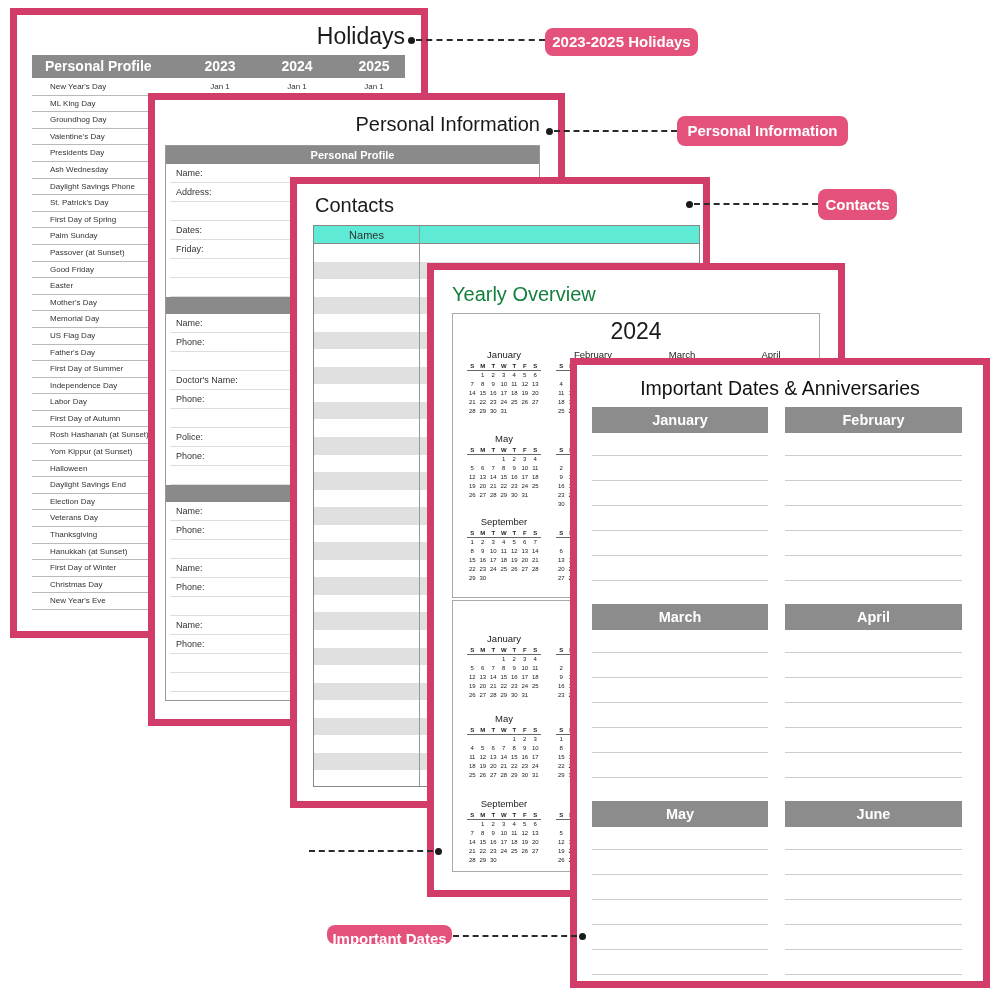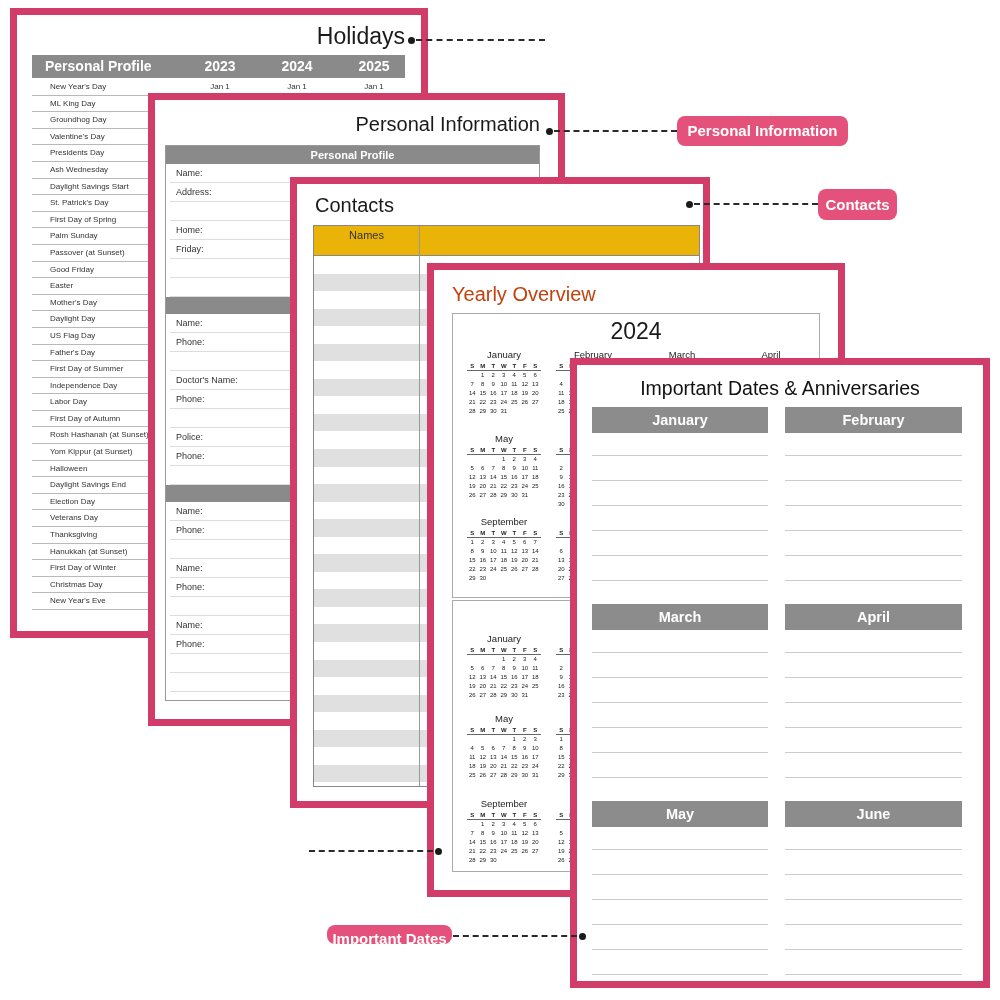--- a/index.html
+++ b/index.html
@@ -33,29 +33,29 @@
   .p2-title { position:absolute; top:13px; right:18px; font-size:20px; color:#1a1a1a; }
   .p2-box { position:absolute; left:10px; top:45px; width:375px; height:556px; border:1px solid #999; background:#fff; }
   .p2-bar { height:18px; background:#8a8a8a; color:#fff; font-weight:bold; font-size:11px; text-align:center; line-height:18px; }
   .pi-row { position:relative; height:19px; margin:0 4px; border-bottom:1px solid #ddd; }
   .pi-label { position:absolute; left:6px; top:4px; font-size:9px; color:#333; white-space:nowrap; }
   .pi-div { height:17px; background:#8a8a8a; }
 
   
   .p3-title { position:absolute; left:18px; top:10px; font-size:20px; color:#1a1a1a; }
   .p3-table { position:absolute; left:16px; top:41px; width:387px; height:562px; border:1px solid #888; background:#fff; }
-  .p3-head { position:relative; height:30px; background:#eab308; border-bottom:1px solid #888; }
+  .p3-head { position:relative; height:18px; background:#5eead4; border-bottom:1px solid #888; }
   .p3-head .c1 { position:absolute; left:0; top:0; width:105px; height:18px; text-align:center; font-size:11px; line-height:18px; color:#333; }
   .p3-head .c2 { position:absolute; left:105px; right:0; top:0; height:18px; text-align:center; font-size:11px; line-height:18px; color:#333; }
   .p3-vline { position:absolute; left:105px; top:0; bottom:0; width:1px; background:#999; z-index:2; }
   .c-row { height:17.55px; }
   .c-row.alt { background:#e0e0e0; }
 
   
-  .p4-title { position:absolute; left:18px; top:13px; font-size:20px; color:#c2410c; }
+  .p4-title { position:absolute; left:18px; top:13px; font-size:20px; color:#15803d; }
   .ybox { position:absolute; left:18px; width:368px; border:1px solid #aaa; background:#fff; }
   #ybox-2024 { top:43px; height:285px; }
   #ybox-2025 { top:330px; height:272px; }
   .y-title { position:absolute; left:0; right:0; top:4px; text-align:center; font-size:23px; color:#1a1a1a; }
   .m-block { position:absolute; width:74px; }
   .m-name { text-align:center; font-size:9.5px; color:#222; height:13px; }
   .cal-row { display:grid; grid-template-columns:repeat(7,10.5px); height:9.2px; }
   .cal-row span { font-size:6px; line-height:9.2px; text-align:center; color:#222; }
   .cal-head { border-bottom:1px solid #666; height:8.5px; }
   .cal-head span { font-weight:bold; line-height:8px; }
@@ -113,21 +113,21 @@
         <div class="h-row">
           <span class="h-name">Valentine's Day</span>
         </div>
         <div class="h-row">
           <span class="h-name">Presidents Day</span>
         </div>
         <div class="h-row">
           <span class="h-name">Ash Wednesday</span>
         </div>
         <div class="h-row">
-          <span class="h-name">Daylight Savings Start</span>
+          <span class="h-name">Daylight Savings Phone</span>
         </div>
         <div class="h-row">
           <span class="h-name">St. Patrick's Day</span>
         </div>
         <div class="h-row">
           <span class="h-name">First Day of Spring</span>
         </div>
         <div class="h-row">
           <span class="h-name">Palm Sunday</span>
         </div>
@@ -137,21 +137,21 @@
         <div class="h-row">
           <span class="h-name">Good Friday</span>
         </div>
         <div class="h-row">
           <span class="h-name">Easter</span>
         </div>
         <div class="h-row">
           <span class="h-name">Mother's Day</span>
         </div>
         <div class="h-row">
-          <span class="h-name">Daylight Day</span>
+          <span class="h-name">Memorial Day</span>
         </div>
         <div class="h-row">
           <span class="h-name">US Flag Day</span>
         </div>
         <div class="h-row">
           <span class="h-name">Father's Day</span>
         </div>
         <div class="h-row">
           <span class="h-name">First Day of Summer</span>
         </div>
@@ -206,21 +206,21 @@
       <div class="p2-bar">Personal Profile</div>
       <div id="pi-rows">
           <div class="pi-row">
             <span class="pi-label">Name:</span>
           </div>
           <div class="pi-row">
             <span class="pi-label">Address:</span>
           </div>
           <div class="pi-row"></div>
           <div class="pi-row">
-            <span class="pi-label">Home:</span>
+            <span class="pi-label">Dates:</span>
           </div>
           <div class="pi-row">
             <span class="pi-label">Friday:</span>
           </div>
           <div class="pi-row"></div>
           <div class="pi-row"></div>
           <div class="pi-div"></div>
           <div class="pi-row">
             <span class="pi-label">Name:</span>
           </div>
@@ -1787,17 +1787,18 @@
   <div class="dash" id="dash-1"></div>
   <div class="dot" id="dot-2"></div>
   <div class="dash" id="dash-2"></div>
   <div class="dot" id="dot-3"></div>
   <div class="dash" id="dash-3"></div>
   <div class="dot" id="dot-4"></div>
   <div class="dash" id="dash-4"></div>
   <div class="dot" id="dot-5"></div>
   <div class="dash" id="dash-5"></div>
 
+  <div class="badge" id="badge-holidays">2023-2025 Holidays</div>
   <div class="badge" id="badge-personal">Personal Information</div>
   <div class="badge" id="badge-contacts">Contacts</div>
   <div class="badge" id="badge-important">Important Dates</div>
 
 </div>
 
 </body></html>

